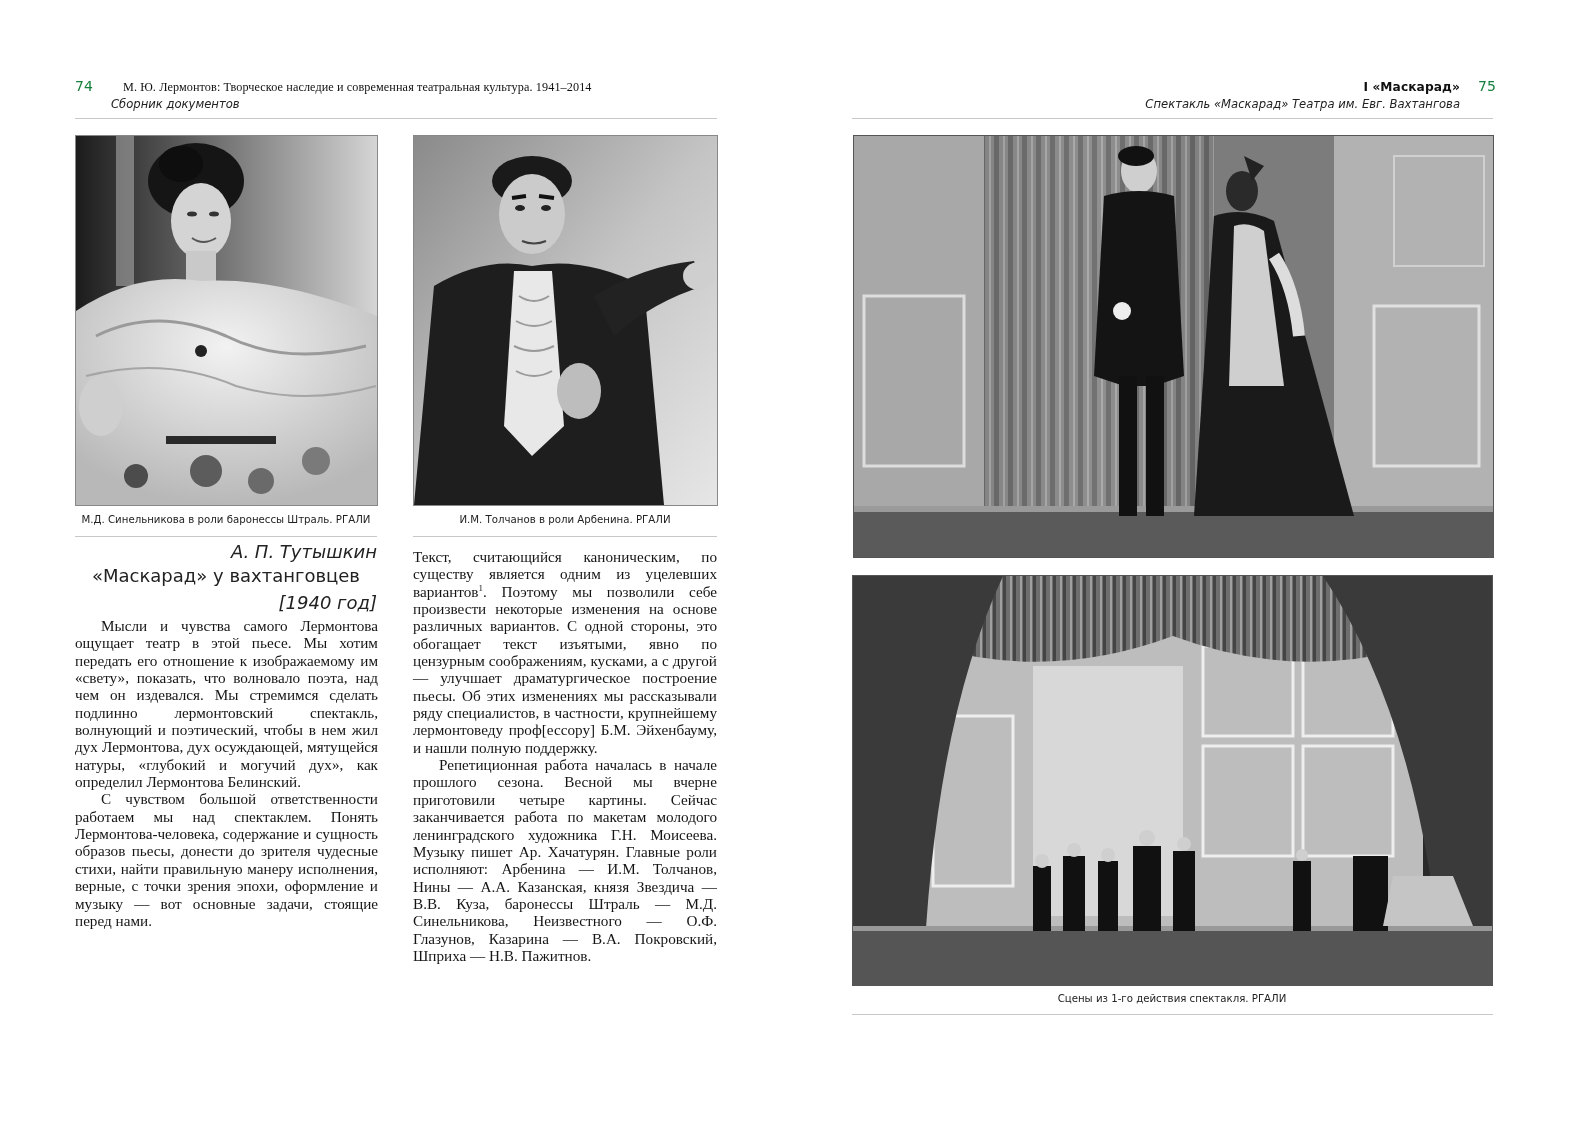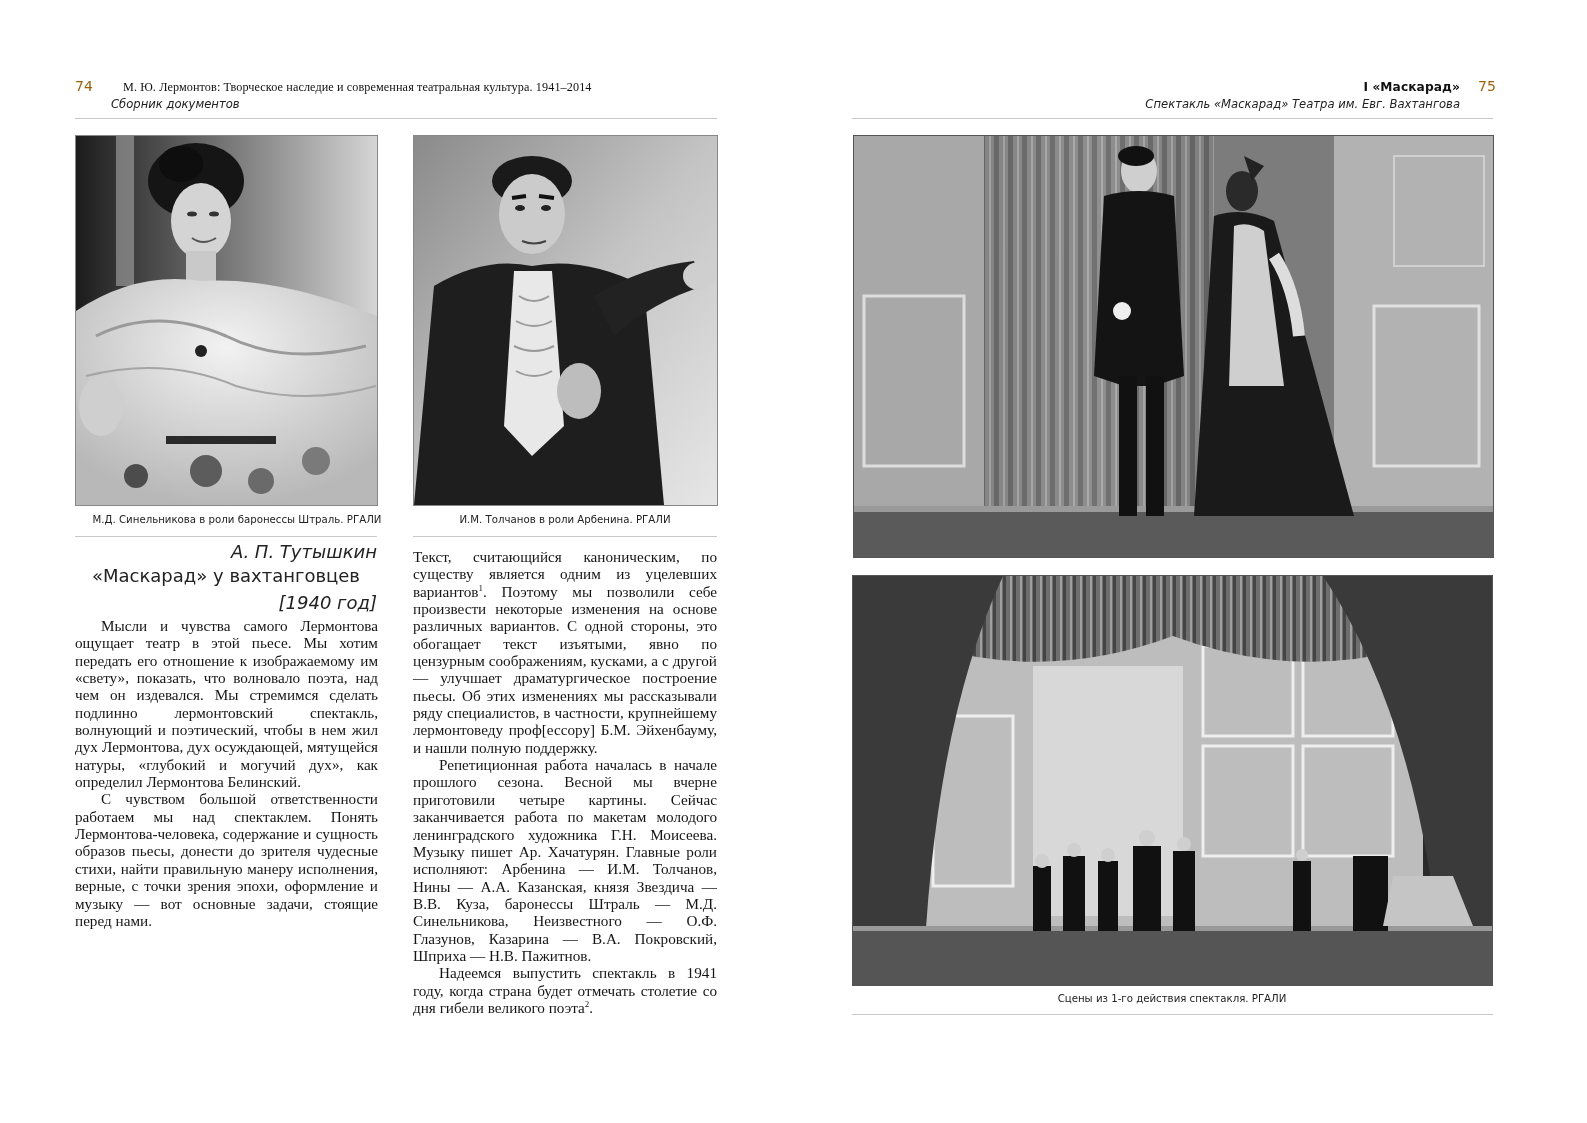--- a/index.html
+++ b/index.html
@@ -1,19 +1,19 @@
 <!DOCTYPE html>
 <html><head>
 <meta charset="utf-8">
 <style>
   html, body { margin:0; padding:0; }
   body { width:1587px; height:1123px; background:#ffffff; position:relative; overflow:hidden; color:#1a1a1a; }
   .abs { position:absolute; }
   .rule { position:absolute; height:1px; background:#c8c8c8; }
-  .pagenum { font-family:"DejaVu Sans", sans-serif; font-size:14px; color:#a16207; }
+  .pagenum { font-family:"DejaVu Sans", sans-serif; font-size:14px; color:#15803d; }
   .run-title { font-family:"DejaVu Sans", sans-serif; font-size:12.2px; color:#111; letter-spacing:0.1px; }
   .run-sub { font-family:"DejaVu Sans", sans-serif; font-style:italic; font-size:11.6px; color:#222; }
   .caption { font-family:"DejaVu Sans", sans-serif; font-size:10.2px; color:#222; text-align:center; }
   .photo { position:absolute; overflow:hidden; border:1px solid #888; }
   .body-text { font-family:"Liberation Serif", serif; font-size:15.2px; line-height:17.35px; text-align:justify; color:#151515; }
   .body-text p { margin:0; text-indent:0; hyphens:auto; }
   .body-text p.ind { text-indent:26px; }
   .author { font-family:"DejaVu Sans", sans-serif; font-style:italic; font-weight:300; font-size:18px; text-align:right; color:#222; }
   .art-title { font-family:"DejaVu Sans", sans-serif; font-size:18px; text-align:center; color:#222; }
   .art-date { font-family:"DejaVu Sans", sans-serif; font-style:italic; font-size:18px; text-align:right; color:#222; }
@@ -63,21 +63,21 @@
 
       <circle cx="130" cy="335" r="16" fill="#5c5c5c"></circle>
       <circle cx="185" cy="345" r="13" fill="#6a6a6a"></circle>
       <circle cx="240" cy="325" r="14" fill="#7a7a7a"></circle>
       <circle cx="60" cy="340" r="12" fill="#4c4c4c"></circle>
       <circle cx="125" cy="215" r="6" fill="#222"></circle>
 
       <ellipse cx="25" cy="270" rx="22" ry="30" fill="#cfcfcf"></ellipse>
     </svg>
   </div>
-  <div class="abs caption" style="left:86px; top:514px; width:302px;text-align:center;">М.Д. Синельникова в роли баронессы Штраль. РГАЛИ</div>
+  <div class="abs caption" style="left:75px; top:514px; width:302px;text-align:center;">М.Д. Синельникова в роли баронессы Штраль. РГАЛИ</div>
   <div class="rule" style="left:75px; top:536px; width:302px;"></div>
 
   <div class="photo" style="left:413px; top:135px; width:303px; height:369px;">
     <svg width="303" height="369" viewBox="0 0 303 369">
       <defs>
         <linearGradient id="bg2" x1="0" y1="0" x2="1" y2="1">
           <stop offset="0" stop-color="#8a8a8a"></stop>
             <stop offset="0.5" stop-color="#c4c4c4"></stop>
             <stop offset="1" stop-color="#e6e6e6"></stop>
         </linearGradient>
@@ -112,21 +112,20 @@
   <div class="abs art-date" style="left:75px; top:592px; width:302px;">[1940 год]</div>
 
   <div class="abs body-text" style="left:75px; top:617px; width:303px;">
     <p class="ind">Мысли и чувства самого Лермонтова ощущает театр в этой пьесе. Мы хотим передать его отношение к изображаемому им «свету», показать, что волновало поэта, над чем он издевался. Мы стремимся сделать подлинно лермонтовский спектакль, волнующий и поэтический, чтобы в нем жил дух Лермонтова, дух осуждающей, мятущейся натуры, «глубокий и могучий дух», как определил Лермонтова Белинский.</p>
     <p class="ind">С чувством большой ответственности работаем мы над спектаклем. Понять Лермонтова-человека, содержание и сущность образов пьесы, донести до зрителя чудесные стихи, найти правильную манеру исполнения, верные, с точки зрения эпохи, оформление и музыку — вот основные задачи, стоящие перед нами.</p>
   </div>
 
   <div class="abs body-text" style="left:413px; top:548px; width:304px;">
     <p><span>Текст, считающийся каноническим, по существу является одним из уцелевших вариантов</span><sup>1</sup><span>. Поэтому мы позволили себе произвести некоторые изменения на основе различных вариантов. С одной стороны, это обогащает текст изъятыми, явно по цензурным соображениям, кусками, а с другой — улучшает драматургическое построение пьесы. Об этих изменениях мы рассказывали ряду специалистов, в частности, крупнейшему лермонтоведу проф[ессору] Б.М. Эйхенбауму, и нашли полную поддержку.</span></p>
     <p class="ind"><span>Репетиционная работа началась в начале прошлого сезона. Весной мы вчерне приготовили четыре картины. Сейчас заканчивается работа по макетам молодого ленинградского художника Г.Н. Моисеева. Музыку пишет Ар. Хачатурян. Главные роли исполняют: Арбенина — И.М. Толчанов, Нины — А.А. Казанская, князя Звездича — В.В. Куза, баронессы Штраль — М.Д. Синельникова, Неизвестного — О.Ф. Глазунов, Казарина — В.А. Покровский, Шприха — Н.В. Пажитнов.</span></p>
-    <p class="ind"><span>Надеемся выпустить спектакль в 1941 году, когда страна будет отмечать столетие со дня гибели великого поэта</span><sup>2</sup><span>.</span></p>
   </div>
 </div>
 
 <div>
   <div class="abs run-title" style="right:127px; top:80px; font-weight:bold;">I «Маскарад»</div>
   <div class="abs pagenum" style="left:1478px; top:78px;">75</div>
   <div class="abs run-sub" style="right:127px; top:97px;">Спектакль «Маскарад» Театра им. Евг. Вахтангова</div>
   <div class="rule" style="left:852px; top:118px; width:641px;"></div>
 
   <div class="photo" style="left:853px; top:135px; width:639px; height:421px; border-color:#555;">

